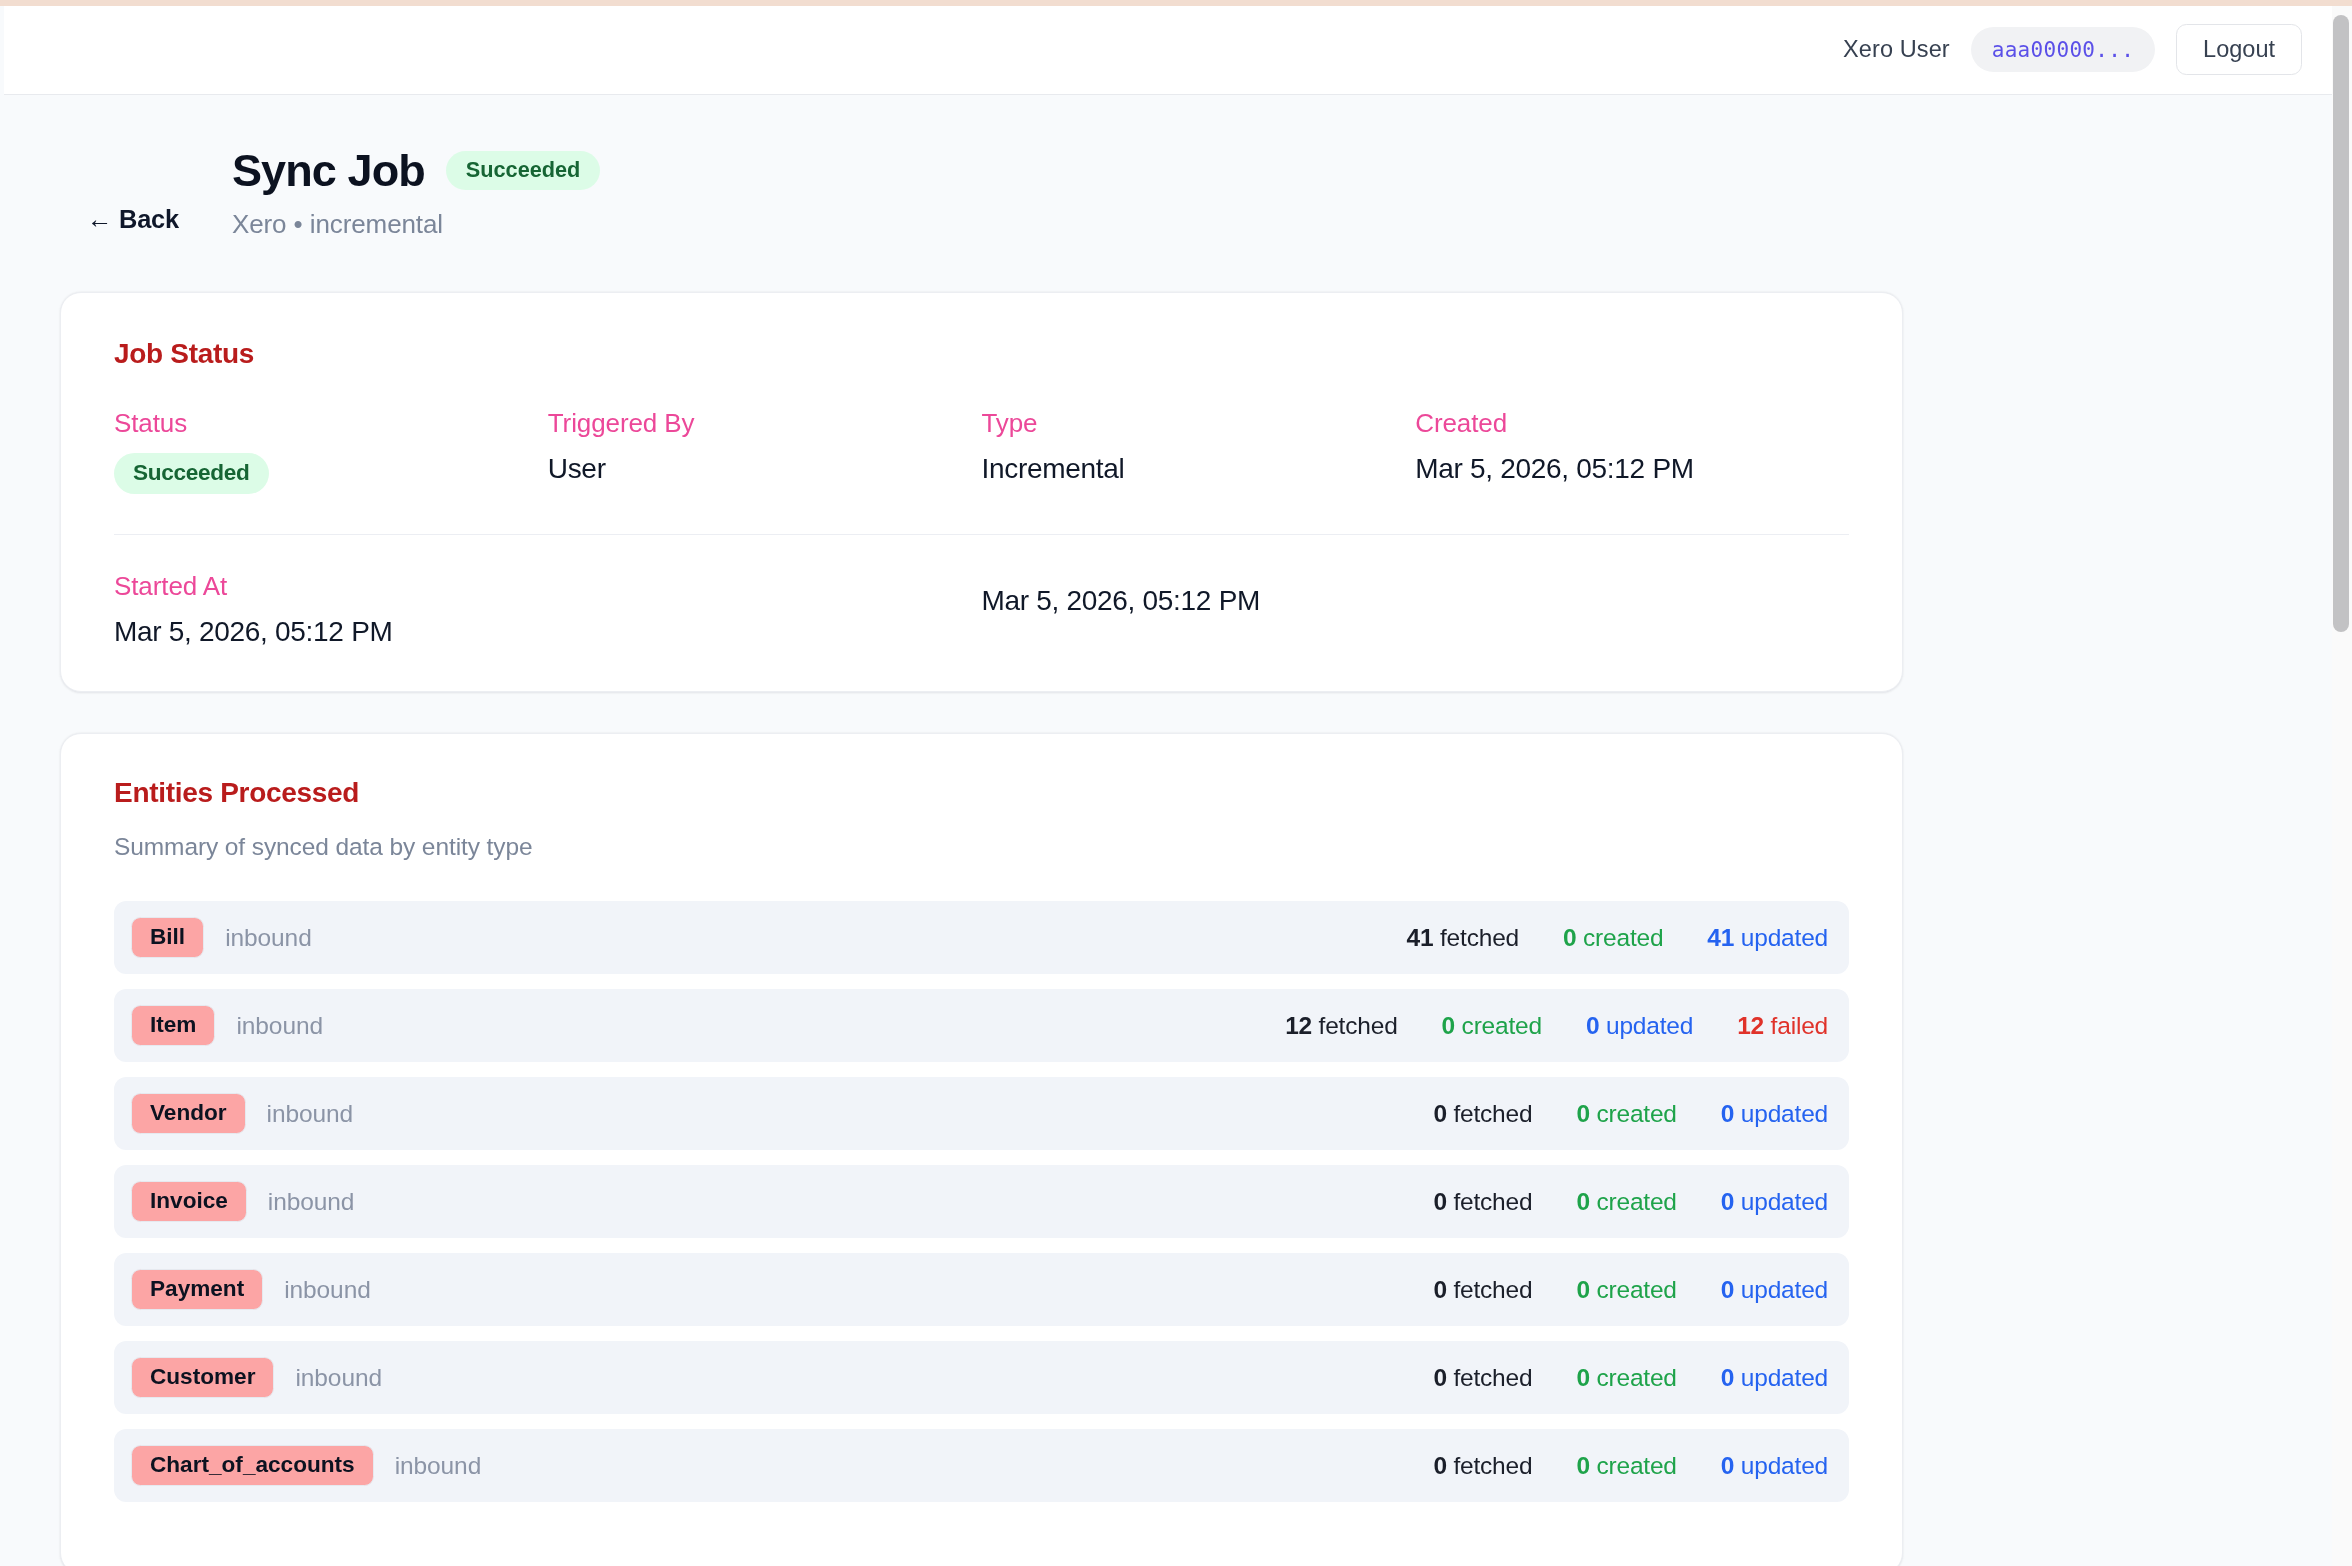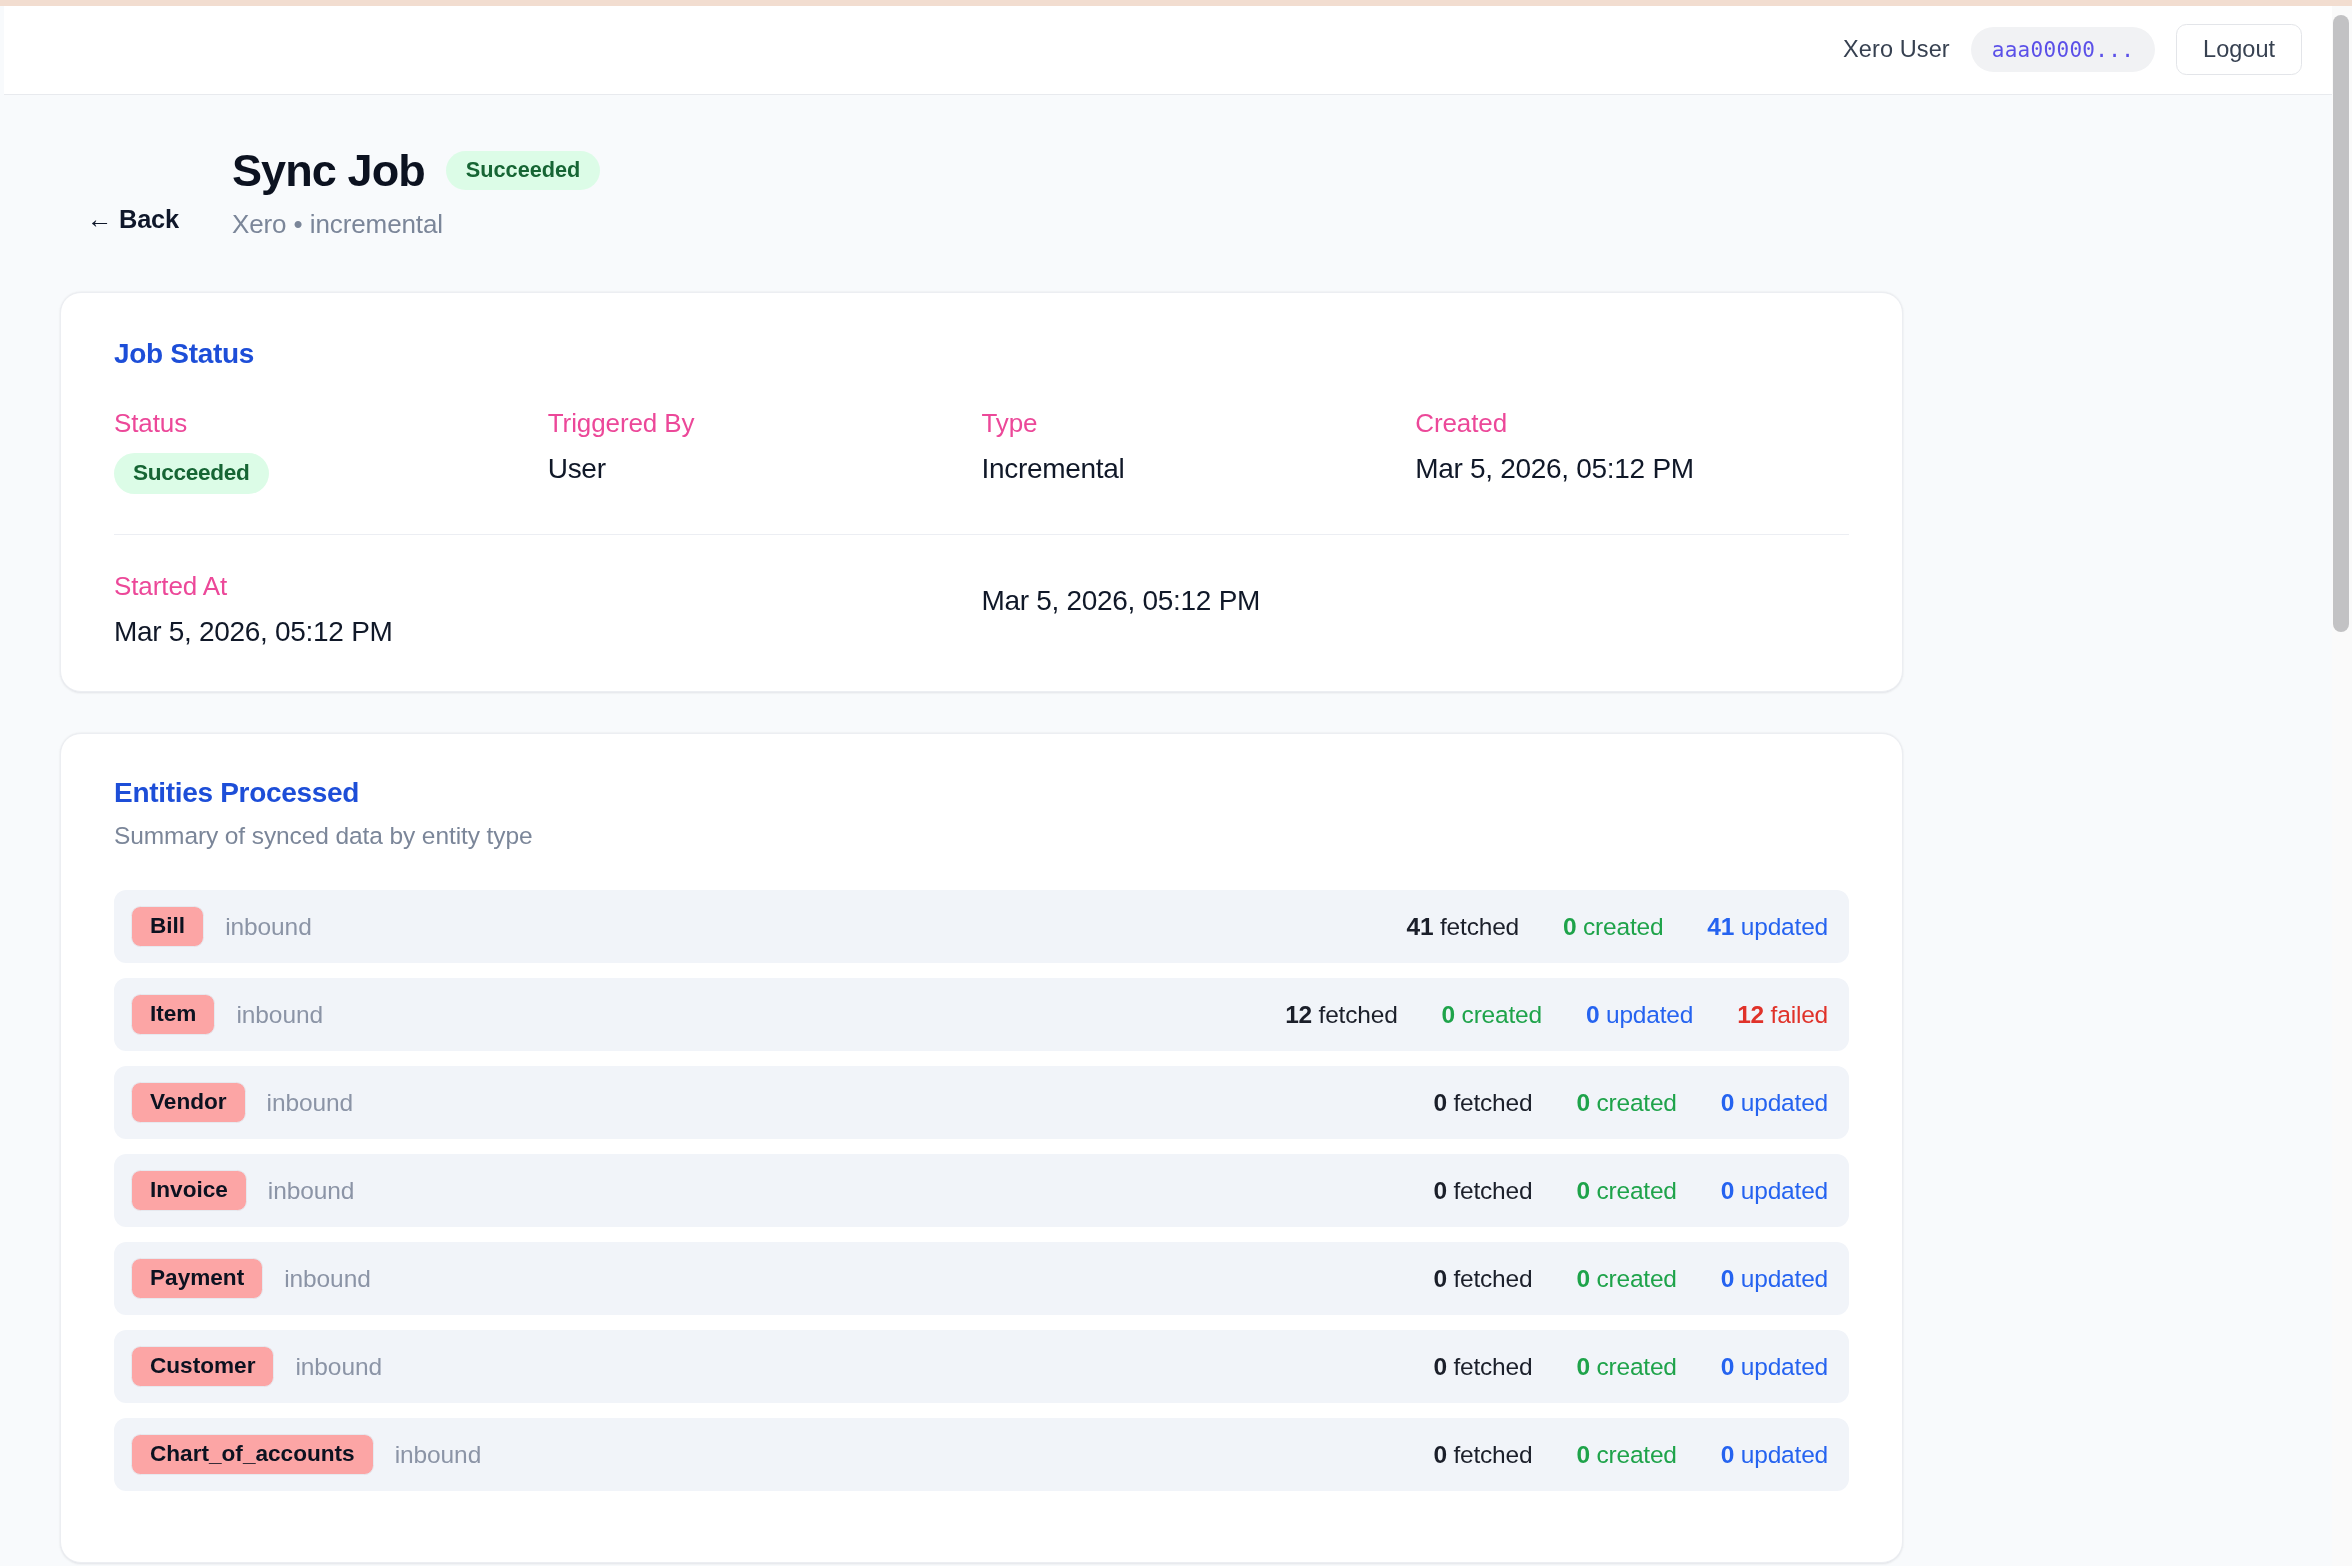--- a/index.html
+++ b/index.html
@@ -158,25 +158,25 @@
   }
   .card-entities {
     width: 1843px;
     margin-top: 41px;
     padding: 43px 53px 55px 53px;
   }
 
   .card-title {
     font-size: 28px;
     font-weight: bold;
-    color: #1d4ed8;
+    color: #b91c1c;
     letter-spacing: -0.3px;
   }
   .card-subtitle {
-    margin-top: 13px;
+    margin-top: 24px;
     font-size: 24.5px;
     color: #7b8699;
     letter-spacing: -0.1px;
   }
 
   
   .status-grid {
     display: grid;
     grid-template-columns: repeat(4, 1fr);
     margin-top: 38px;

